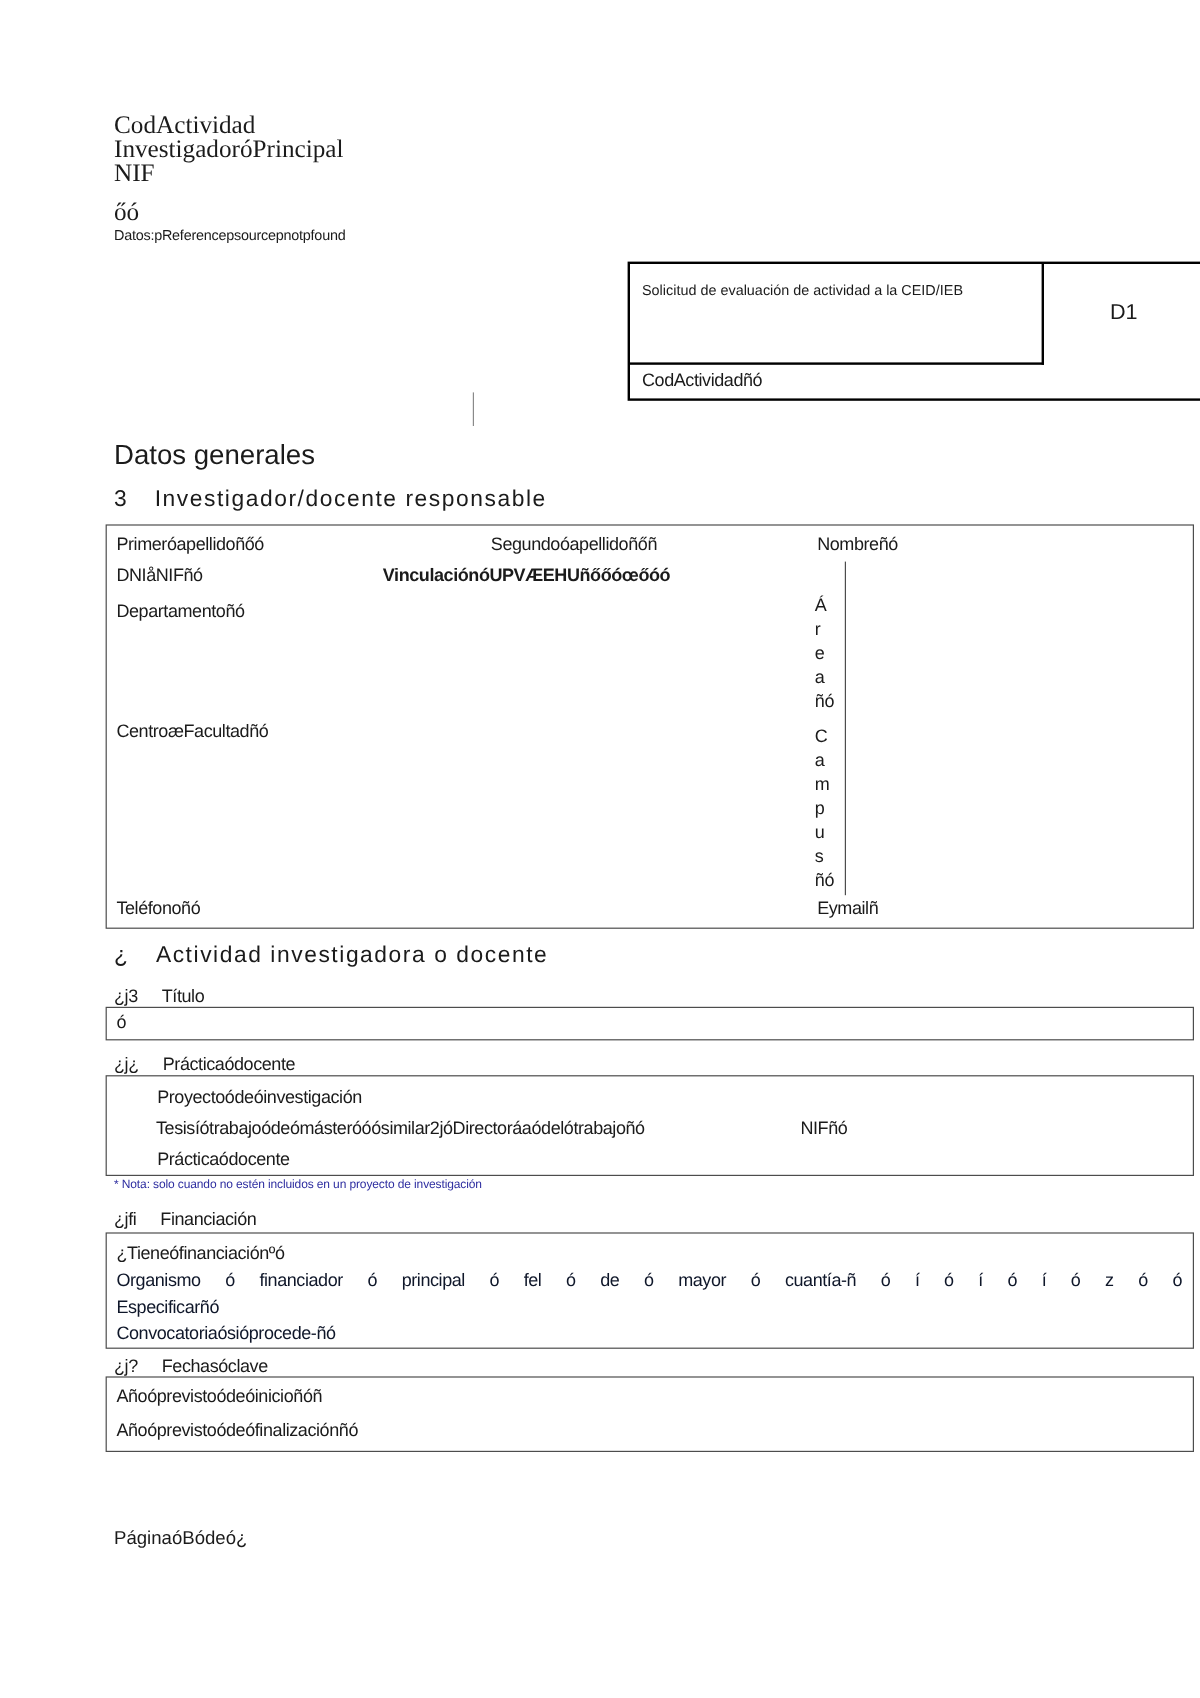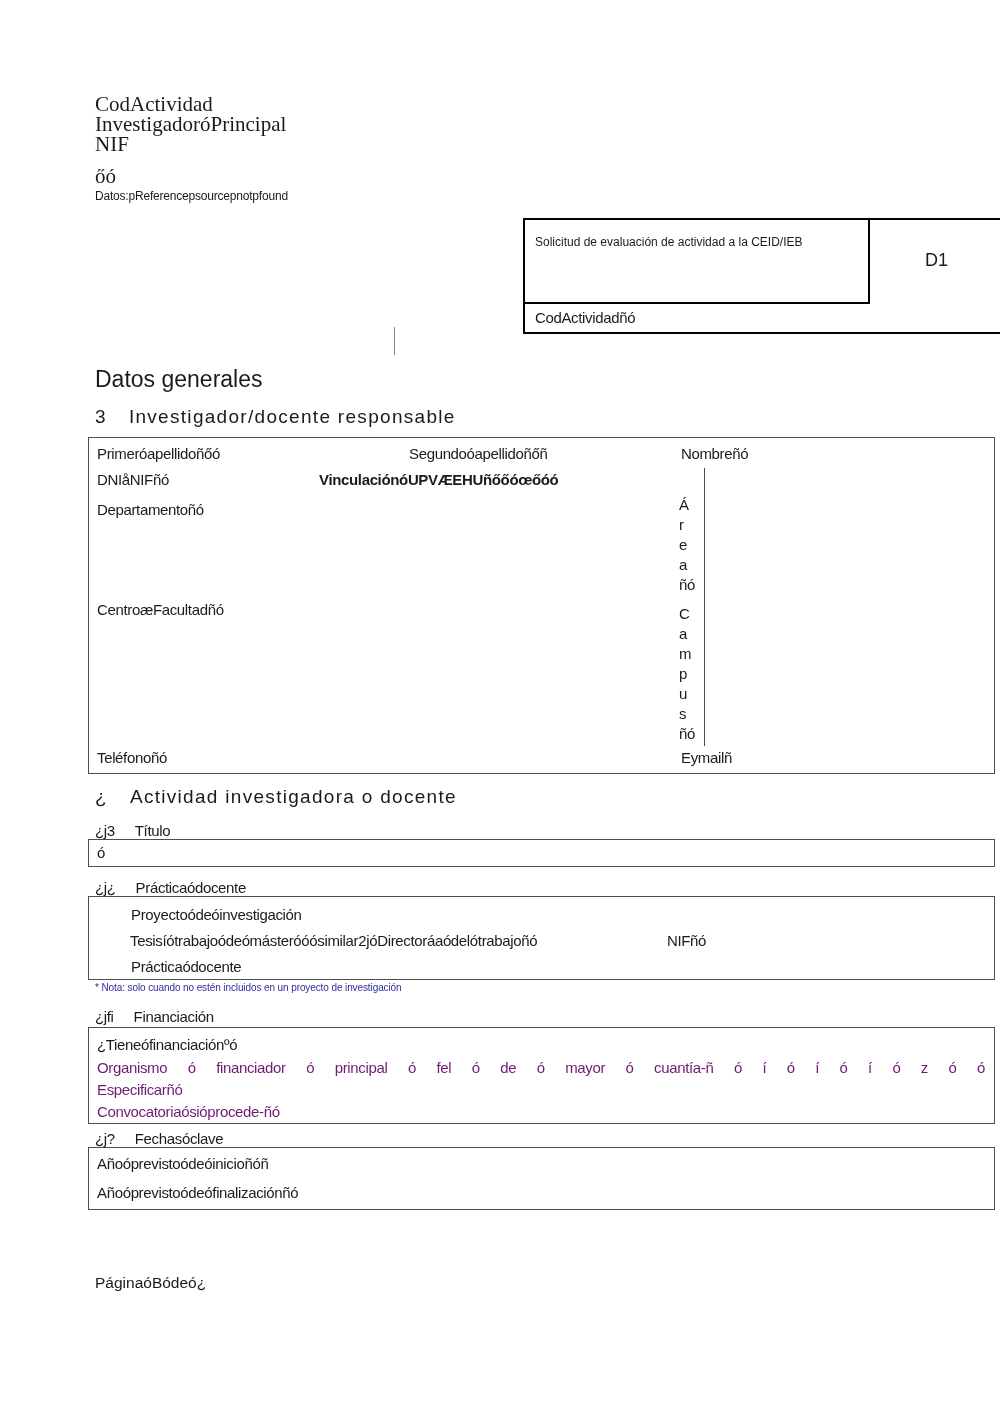--- a/index.html
+++ b/index.html
@@ -7,21 +7,21 @@
     position:relative;
     width:1000px;height:1415px;
     background:#ffffff;
     overflow:hidden;
     font-family:"Liberation Sans", sans-serif;
     color:#1b1b1b;
   }
   .abs{position:absolute;}
   .cond{letter-spacing:-0.35px;}
   .small{font-size:15px;line-height:19px;}
-  .gray{color:#701a75;}
+  .gray{color:#0f172a;}
   .box{border:1px solid #4d4d4d;background:#fff;}
 
   
   .hdr-line{font-size:21px;line-height:20px;font-family:Liberation Serif, serif;}
   .err-line{font-size:12px;letter-spacing:-0.2px;}
 
   
   .title-table{left:523px;top:218px;width:521px;height:112px;border:2px solid #000;}
   .tt-cell-title{position:absolute;left:0;top:0;width:345px;height:84px;border-right:2px solid #000;border-bottom:2px solid #000;box-sizing:border-box;}
   .tt-title-text{position:absolute;left:10px;top:9px;width:320px;font-size:12px;line-height:26px;}

